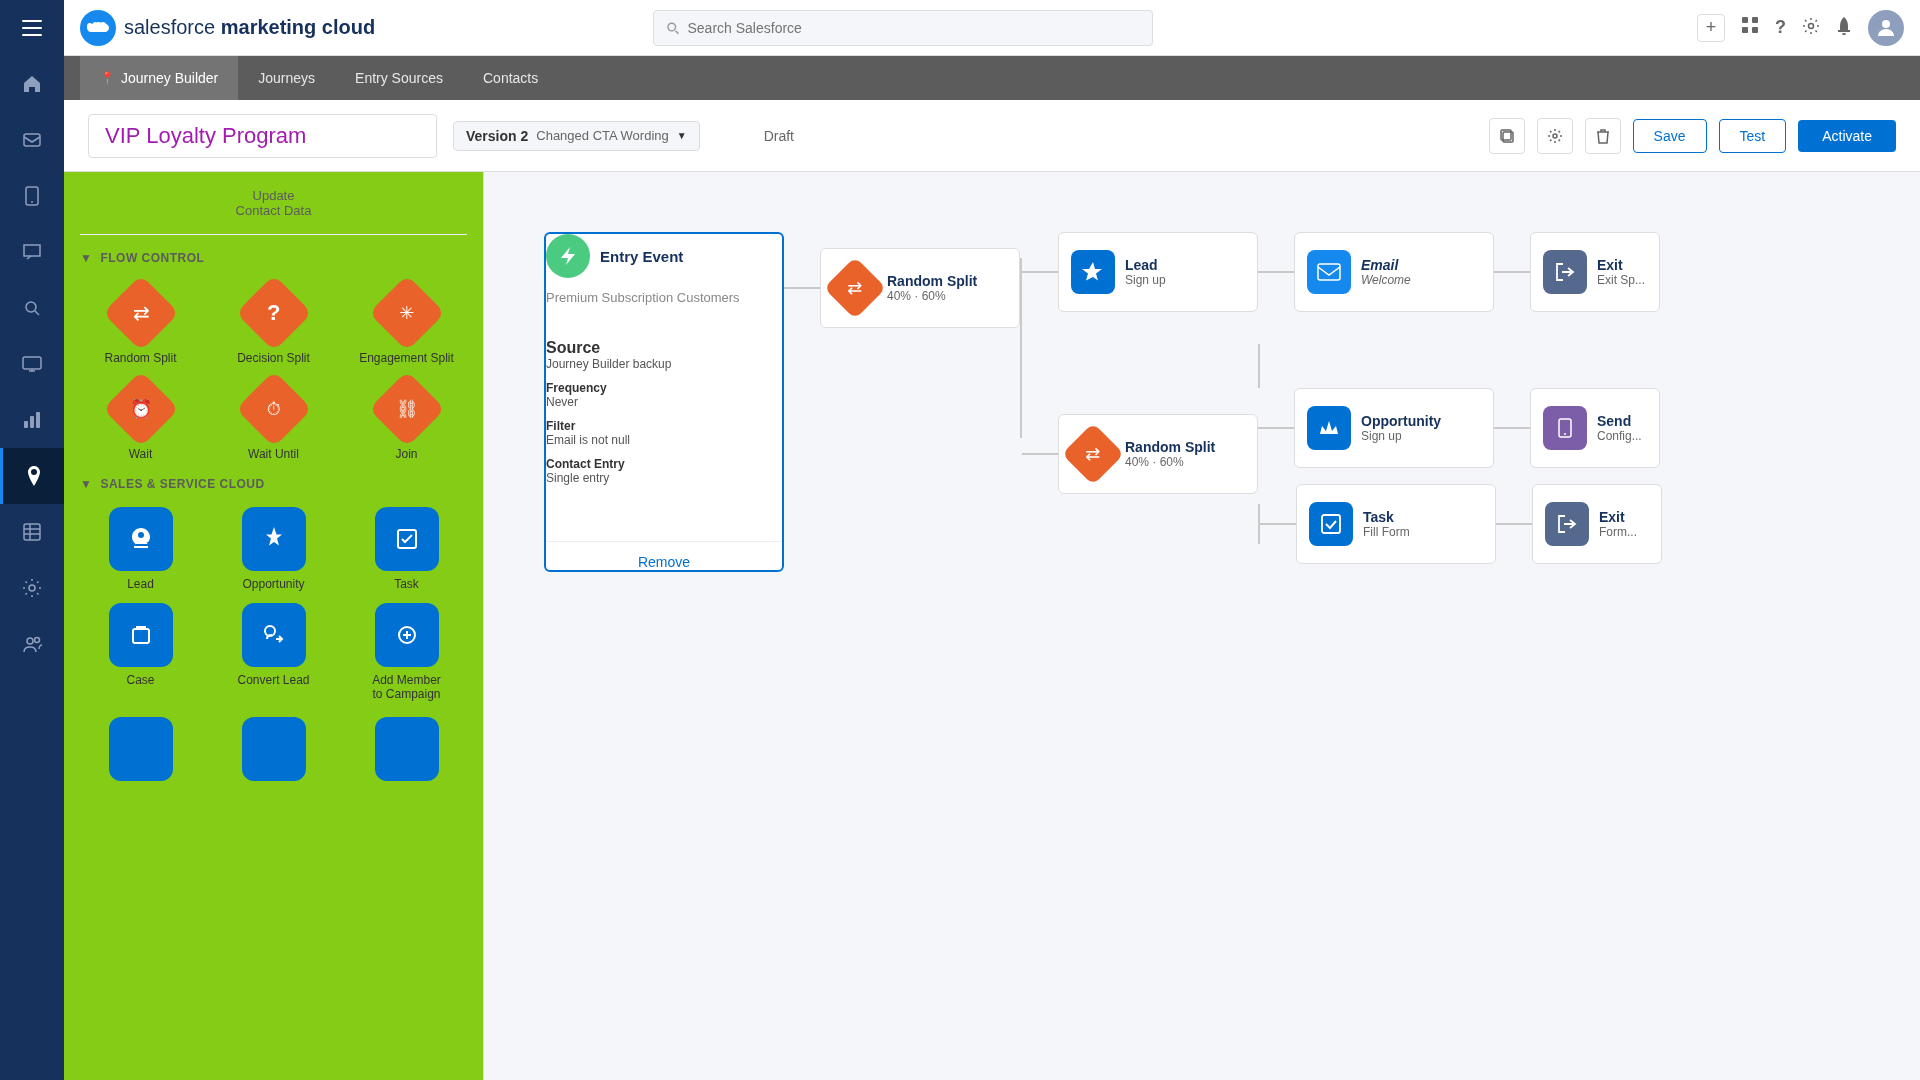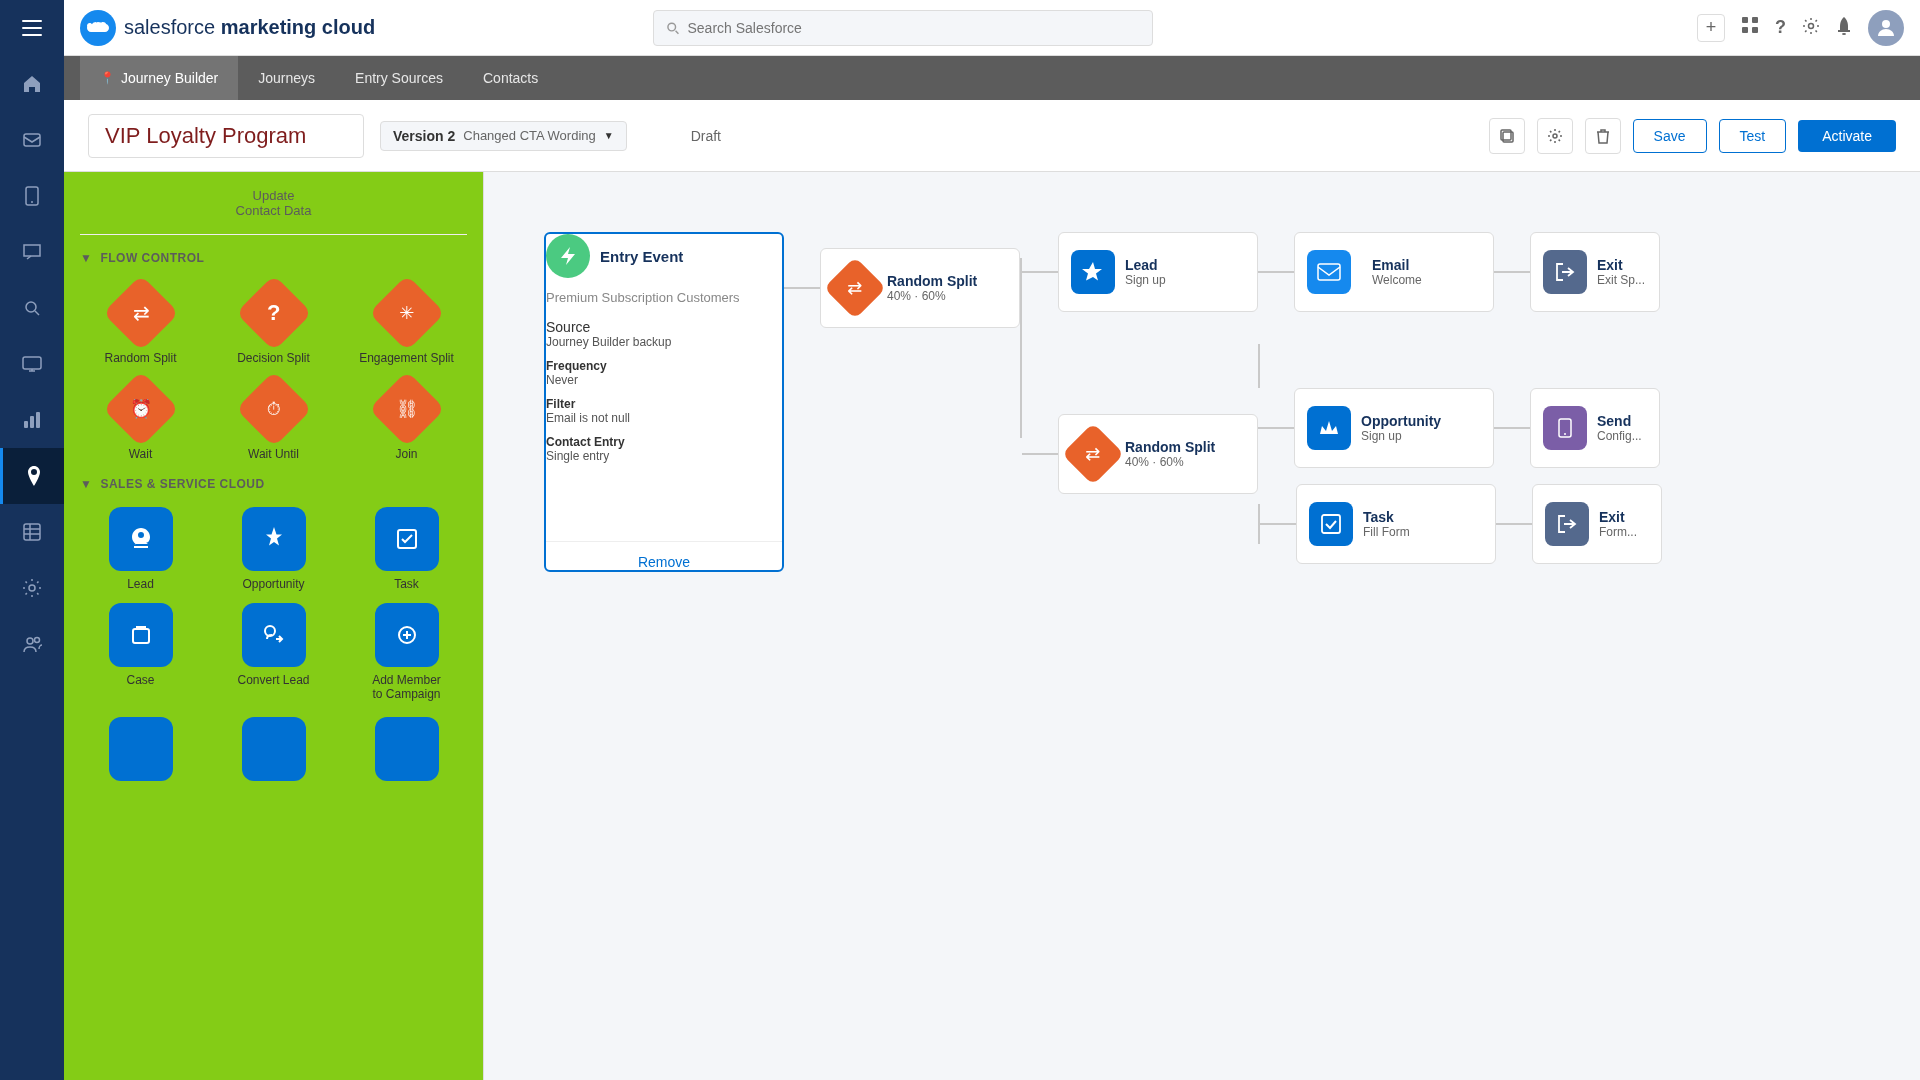--- a/index.html
+++ b/index.html
@@ -46,21 +46,21 @@
     }
     .sub-nav-item.active { background: rgba(255,255,255,0.15); opacity: 1; }
     .sub-nav-item .nav-icon { margin-right: 6px; font-size: 12px; }
 
     
     .journey-header {
       position: fixed; left: 64px; top: 100px; right: 0; height: 72px;
       background: #fff; border-bottom: 1px solid #ddd; display: flex; align-items: center; padding: 0 24px; gap: 16px; z-index: 97;
     }
     .journey-title-input {
-      border: 1px solid #ddd; border-radius: 4px; padding: 8px 16px; font-size: 22px; font-weight: 400; color: #7f1d1d; width: 276px; background: #fff;
+      border: 1px solid #ddd; border-radius: 4px; padding: 8px 16px; font-size: 22px; font-weight: 400; color: #a21caf; width: 349px; background: #fff;
     }
     .version-badge {
       display: flex; align-items: center; gap: 8px; background: #f4f6f9; border: 1px solid #ddd; border-radius: 4px; padding: 6px 12px; font-size: 14px; color: #333;
     }
     .version-badge .version-label { font-weight: 700; }
     .version-badge .change-note { color: #666; font-size: 13px; }
     .status-draft { font-size: 14px; color: #666; margin-left: 16px; padding-left: 32px; }
     .header-actions { margin-left: auto; display: flex; align-items: center; gap: 12px; }
     .header-icon-btn { width: 36px; height: 36px; border: 1px solid #ddd; border-radius: 4px; background: #fff; display: flex; align-items: center; justify-content: center; cursor: pointer; color: #666; font-size: 16px; }
     .btn-save { padding: 8px 20px; border: 1px solid #0070d2; border-radius: 4px; background: #fff; color: #0070d2; font-size: 14px; cursor: pointer; font-weight: 500; }
@@ -434,21 +434,21 @@
                 <path d="M13 2L4 13h7l-2 7 9-11h-7z"></path>
               </svg>
           </div>
           <div>
             <div style="font-size:15px;font-weight:700;color:#16325c;">Entry Event</div>
           </div>
         </div>
         <div style="font-size:13px;color:#888;margin-bottom:14px;">Premium Subscription Customers</div>
         <div style="font-size:12px;width:100%;">
           <div style="margin-bottom:10px;">
-            <div style="font-weight:400;color:#333;font-size:14px;">Source</div>
+            <div style="font-weight:700;color:#333;font-size:16px;margin-top:20px;">Source</div>
             <div style="color:#555;font-size:12px;">Journey Builder backup</div>
           </div>
           <div style="margin-bottom:10px;">
             <div style="font-weight:700;color:#333;font-size:12px;">Frequency</div>
             <div style="color:#555;font-size:12px;">Never</div>
           </div>
           <div style="margin-bottom:10px;">
             <div style="font-weight:700;color:#333;font-size:12px;">Filter</div>
             <div style="color:#555;font-size:12px;">Email is not null</div>
           </div>
@@ -498,21 +498,21 @@
                       <path d="M12 2l2 7h7l-6 4.5 2 7L12 17l-7 3.5 2-7L1 9h7z"></path>
                     </svg>
                 </div>
                 <div>
                   <div style="font-size:14px;font-weight:600;color:#16325c;">Lead</div>
                   <div style="font-size:12px;color:#666;">Sign up</div>
                 </div>
               </div>
               <div style="width:36px;height:2px;background:#c9c9c9;"></div>
 
-              <div style="width:200px;min-height:80px;background:#fff;border:1px solid #ddd;border-radius:6px;display:flex;align-items:center;padding:12px;gap:21px;cursor:pointer;flex-shrink:0;">
+              <div style="width:200px;min-height:80px;background:#fff;border:1px solid #ddd;border-radius:6px;display:flex;align-items:center;padding:12px;gap:10px;cursor:pointer;flex-shrink:0;font-style:italic;">
                 <div style="width:44px;height:44px;border-radius:8px;background:#1589ee;display:flex;align-items:center;justify-content:center;flex-shrink:0;">
                   <svg width="24" height="18" viewBox="0 0 24 18" fill="white">
                       <rect x="1" y="1" width="22" height="16" rx="2" fill="none" stroke="white" stroke-width="1.5"></rect>
                       <path d="M1 4l11 8 11-8" stroke="white" stroke-width="1.5" fill="none"></path>
                     </svg>
                 </div>
                 <div>
                   <div style="font-size:14px;font-weight:600;color:#16325c;">Email</div>
                   <div style="font-size:12px;color:#666;">Welcome</div>
                 </div>

